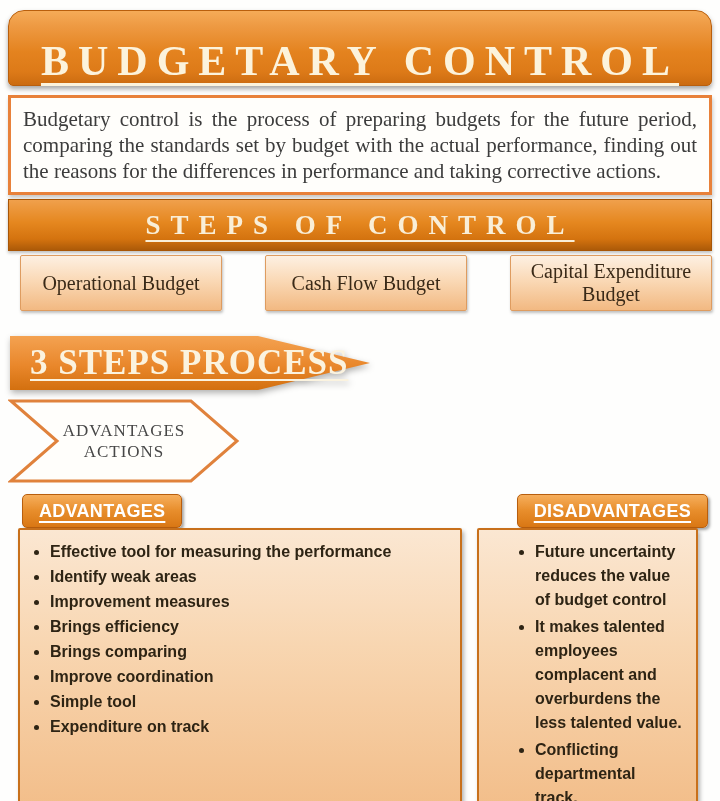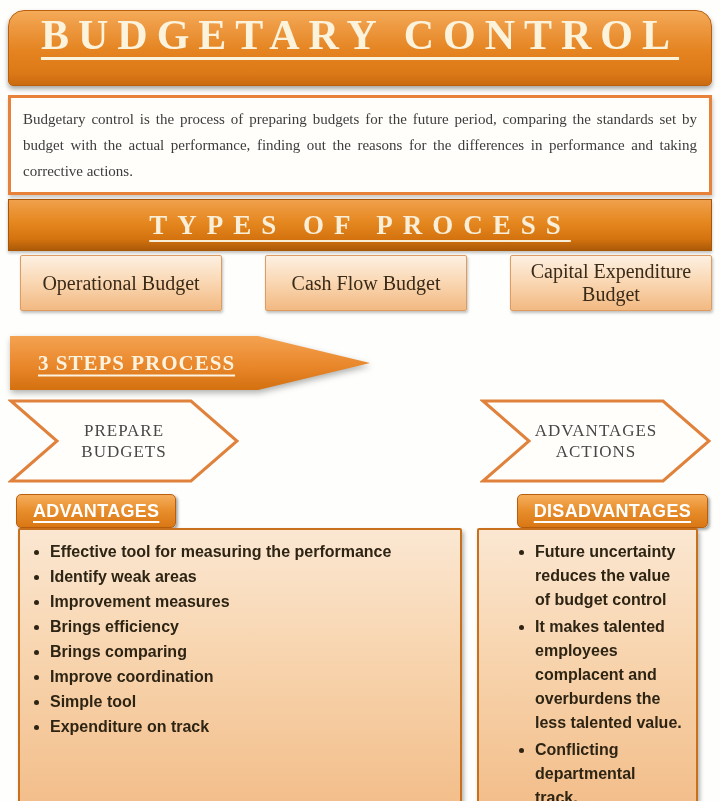--- a/index.html
+++ b/index.html
@@ -11,37 +11,37 @@
   }
   .page{width:720px;height:801px;}
 
   
   .title-banner{
     margin:10px 8px 0 8px;height:74px;
     border-radius:16px 16px 5px 5px;
     background:linear-gradient(180deg,#F5AB58 0%,#EE9A43 20%,#E4831F 55%,#DD7A18 82%,#CB6B10 100%);
     border:1px solid #B95F0D;
     box-shadow:0 3px 5px rgba(0,0,0,0.35);
-    display:flex;align-items:flex-start;justify-content:center;
+    display:flex;align-items:flex-end;justify-content:center;
   }
   .title-text{
     color:#FCF3DC;font-size:42px;font-weight:bold;letter-spacing:9px;
     text-decoration:underline;text-decoration-thickness:3px;text-underline-offset:8px;
     white-space:nowrap;
   }
 
   
   .desc-box{
     margin:9px 8px 0 8px;
     background:#FFFEFB;border:3px solid #E8813A;
     box-shadow:1px 3px 4px rgba(0,0,0,0.22);
     padding:8px 12px;
   }
   .desc-box p{
-    margin:0;font-size:15px;line-height:26px;color:#3C3C3C;
+    margin:0;font-size:21px;line-height:26px;color:#3C3C3C;
     text-align:justify;
   }
 
   
   .types-banner{
     margin:4px 8px 0 8px;height:50px;
     background:linear-gradient(180deg,#F0A04C 0%,#E5871F 45%,#D4730F 78%,#AC5A08 100%);
     border:1px solid #A85607;
     display:flex;align-items:center;justify-content:center;
     box-shadow:0 2px 3px rgba(0,0,0,0.25);
@@ -63,22 +63,22 @@
   }
   .type-box span{font-size:20px;color:#3A2A18;line-height:23px;padding:2px 6px;}
 
   
   .steps-arrow{
     position:relative;margin:24px 0 0 10px;width:362px;height:56px;
     filter:drop-shadow(1px 3px 3px rgba(0,0,0,0.3));
   }
   .steps-arrow svg{display:block;}
   .steps-text{
-    position:absolute;left:28px;top:50%;transform:translateY(-50%);
-    color:#FBF3DF;font-size:21px;font-weight:bold;letter-spacing:1px;
+    position:absolute;left:20px;top:50%;transform:translateY(-50%);
+    color:#FBF3DF;font-size:35px;font-weight:bold;letter-spacing:1px;
     text-decoration:underline;text-decoration-thickness:2px;text-underline-offset:5px;
     white-space:nowrap;
   }
 
   
   .chevrons{margin:7px 8px 0 8px;display:flex;justify-content:space-between;height:86px;}
   .chevron{position:relative;width:232px;height:86px;}
   .chev-label{
     position:absolute;inset:0;display:flex;align-items:center;justify-content:center;
     text-align:center;font-size:17px;line-height:21px;color:#474747;letter-spacing:1px;
@@ -86,21 +86,21 @@
   .chev-label span{max-width:130px;}
 
   
   .headers-row{margin:10px 8px 0 8px;display:flex;justify-content:space-between;height:34px;}
   .pill{
     background:linear-gradient(180deg,#F6AE5C 0%,#E88E2C 48%,#D97714 100%);
     border:1px solid #B85E0E;border-radius:5px;
     box-shadow:2px 2px 3px rgba(0,0,0,0.35);
     display:flex;align-items:center;padding:0 16px;
   }
-  .pill.left{margin-left:8px;}
+  .pill.left{margin-left:14px;}
   .pill.right{margin-right:4px;}
   .pill span{
     color:#FFFFFF;font-family:"Liberation Sans",sans-serif;font-weight:bold;font-size:18px;
     text-decoration:underline;text-decoration-thickness:2px;text-underline-offset:4px;
     letter-spacing:0.3px;
   }
 
   
   .lists-row{margin:0 8px 0 8px;display:flex;justify-content:space-between;}
   .list-box{
@@ -136,21 +136,21 @@
 
   <div class="title-banner">
     <span class="title-text">BUDGETARY CONTROL</span>
   </div>
 
   <div class="desc-box">
     <p>Budgetary control is the process of preparing budgets for the future period, comparing the standards set by budget with the actual performance, finding out the reasons for the differences in performance and taking corrective actions.</p>
   </div>
 
   <div class="types-banner">
-    <span class="banner-text">TYPES OF PROCESS</span>
+    <span class="banner-text">STEPS OF CONTROL</span>
   </div>
 
   <div class="types-row">
     <div class="type-box">
       <span>Operational Budget</span>
     </div>
     <div class="type-box">
       <span>Cash Flow Budget</span>
     </div>
     <div class="type-box">
@@ -171,28 +171,20 @@
     </svg>
     <span class="steps-text">3 STEPS PROCESS</span>
   </div>
 
   <div class="chevrons">
     <div class="chevron">
       <svg width="232" height="86" viewBox="0 0 232 86">
         <polygon points="3,3 183,3 229,43 183,83 3,83 49,43" fill="#FFFEFB" stroke="#E0823C" stroke-width="3"></polygon>
       </svg>
       <div class="chev-label">
-          <span>PREPARE BUDGETS</span>
-        </div>
-    </div>
-    <div class="chevron">
-      <svg width="232" height="86" viewBox="0 0 232 86">
-        <polygon points="3,3 183,3 229,43 183,83 3,83 49,43" fill="#FFFEFB" stroke="#E0823C" stroke-width="3"></polygon>
-      </svg>
-      <div class="chev-label">
           <span>ADVANTAGES ACTIONS</span>
         </div>
     </div>
   </div>
 
   <div class="headers-row">
     <div class="pill left">
       <span>ADVANTAGES</span>
     </div>
     <div class="pill right">

